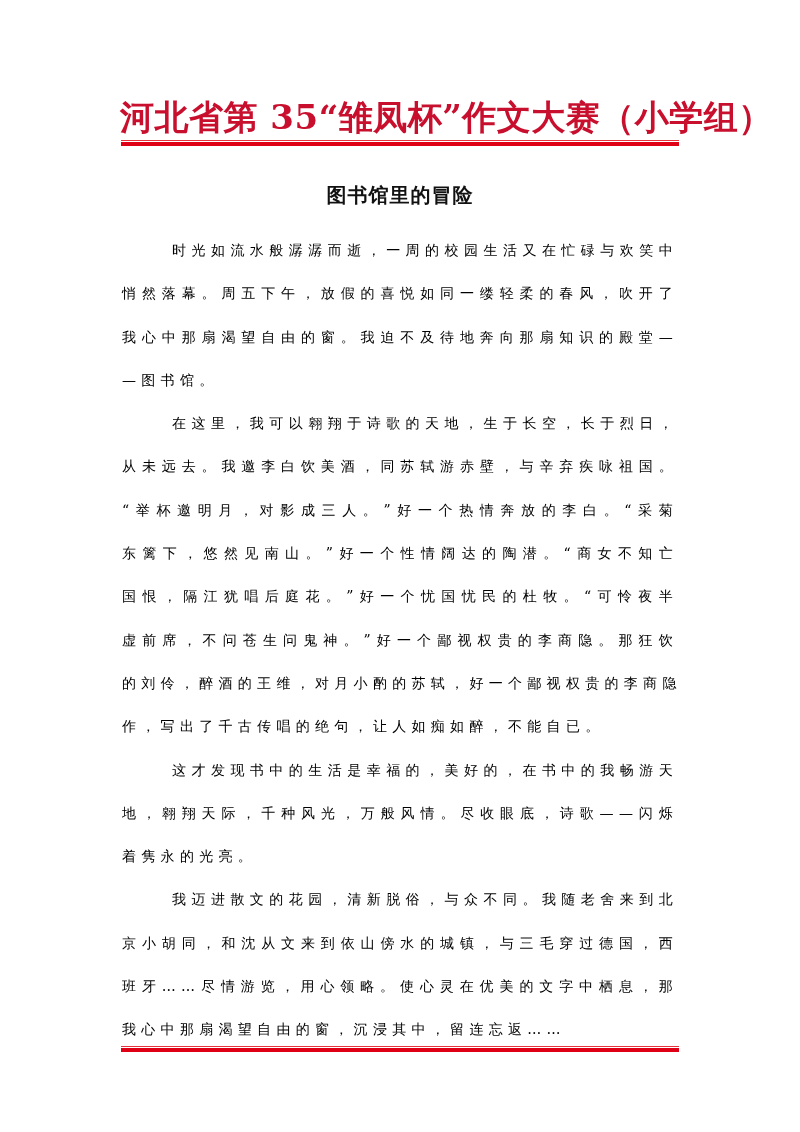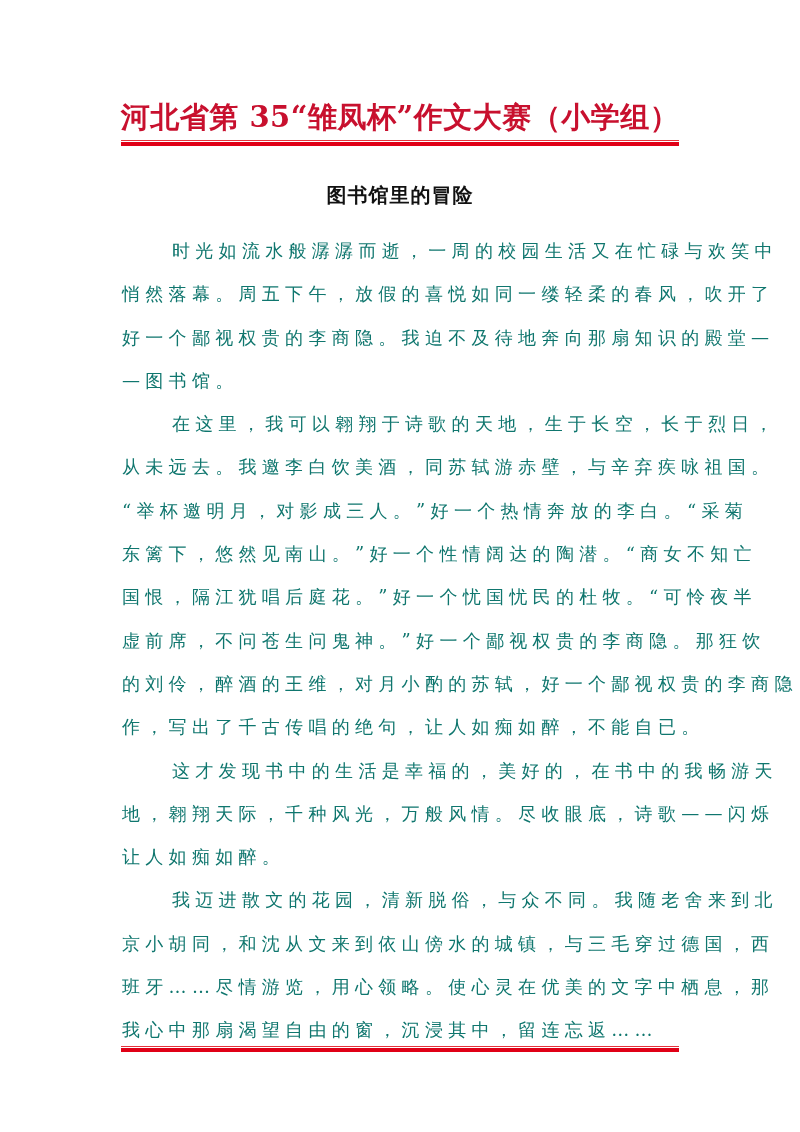--- a/index.html
+++ b/index.html
@@ -24,21 +24,21 @@
     .header-title {
       position: absolute;
       left: 120px;
       width: 560px;
       top: 97px;
       height: 40px;
       text-align: center;
       color: #c8102e;
       font-family: "DejaVu Serif", "Liberation Serif", serif;
       font-weight: bold;
-      font-size: 29px;
+      font-size: 34px;
       line-height: 40px;
       letter-spacing: 0.5px;
       white-space: nowrap;
     }
     .rule {
       position: absolute;
       left: 121px;
       width: 558px;
       height: 0;
     }
@@ -74,23 +74,23 @@
       font-size: 20px;
       line-height: 46px;
       letter-spacing: 1px;
     }
 
     .body-text {
       position: absolute;
       left: 122px;
       top: 229px;
       width: 556px;
-      color: #0f766e;
+      color: #000000;
       font-family: "DejaVu Serif", "Liberation Serif", serif;
-      font-size: 18px;
+      font-size: 14px;
     }
     .line {
       height: 43.3px;
       line-height: 43.3px;
       white-space: nowrap;
       letter-spacing: 5.3px;
       text-align: justify;
       text-align-last: justify;
       overflow: visible;
     }
@@ -114,39 +114,39 @@
     <div class="thick"></div>
   </div>
 
   <div class="essay-title">图书馆里的冒险</div>
 
   <div class="body-text">
 
     <div>
       <div class="line indent">时光如流水般潺潺而逝，一周的校园生活又在忙碌与欢笑中</div>
       <div class="line">悄然落幕。周五下午，放假的喜悦如同一缕轻柔的春风，吹开了</div>
-      <div class="line">好一个鄙视权贵的李商隐。我迫不及待地奔向那扇知识的殿堂—</div>
+      <div class="line">我心中那扇渴望自由的窗。我迫不及待地奔向那扇知识的殿堂—</div>
       <div class="line last">—图书馆。</div>
     </div>
 
     <div>
       <div class="line indent">在这里，我可以翱翔于诗歌的天地，生于长空，长于烈日，</div>
       <div class="line">从未远去。我邀李白饮美酒，同苏轼游赤壁，与辛弃疾咏祖国。</div>
       <div class="line">“举杯邀明月，对影成三人。”好一个热情奔放的李白。“采菊</div>
       <div class="line">东篱下，悠然见南山。”好一个性情阔达的陶潜。“商女不知亡</div>
       <div class="line">国恨，隔江犹唱后庭花。”好一个忧国忧民的杜牧。“可怜夜半</div>
       <div class="line">虚前席，不问苍生问鬼神。”好一个鄙视权贵的李商隐。那狂饮</div>
       <div class="line">的刘伶，醉酒的王维，对月小酌的苏轼，好一个鄙视权贵的李商隐</div>
       <div class="line last">作，写出了千古传唱的绝句，让人如痴如醉，不能自已。</div>
     </div>
 
     <div>
       <div class="line indent">这才发现书中的生活是幸福的，美好的，在书中的我畅游天</div>
       <div class="line">地，翱翔天际，千种风光，万般风情。尽收眼底，诗歌——闪烁</div>
-      <div class="line last">让人如痴如醉。</div>
+      <div class="line last">着隽永的光亮。</div>
     </div>
 
     <div>
       <div class="line indent">我迈进散文的花园，清新脱俗，与众不同。我随老舍来到北</div>
       <div class="line">京小胡同，和沈从文来到依山傍水的城镇，与三毛穿过德国，西</div>
       <div class="line">班牙……尽情游览，用心领略。使心灵在优美的文字中栖息，那</div>
       <div class="line last">我心中那扇渴望自由的窗，沉浸其中，留连忘返……</div>
     </div>
 
   </div>

